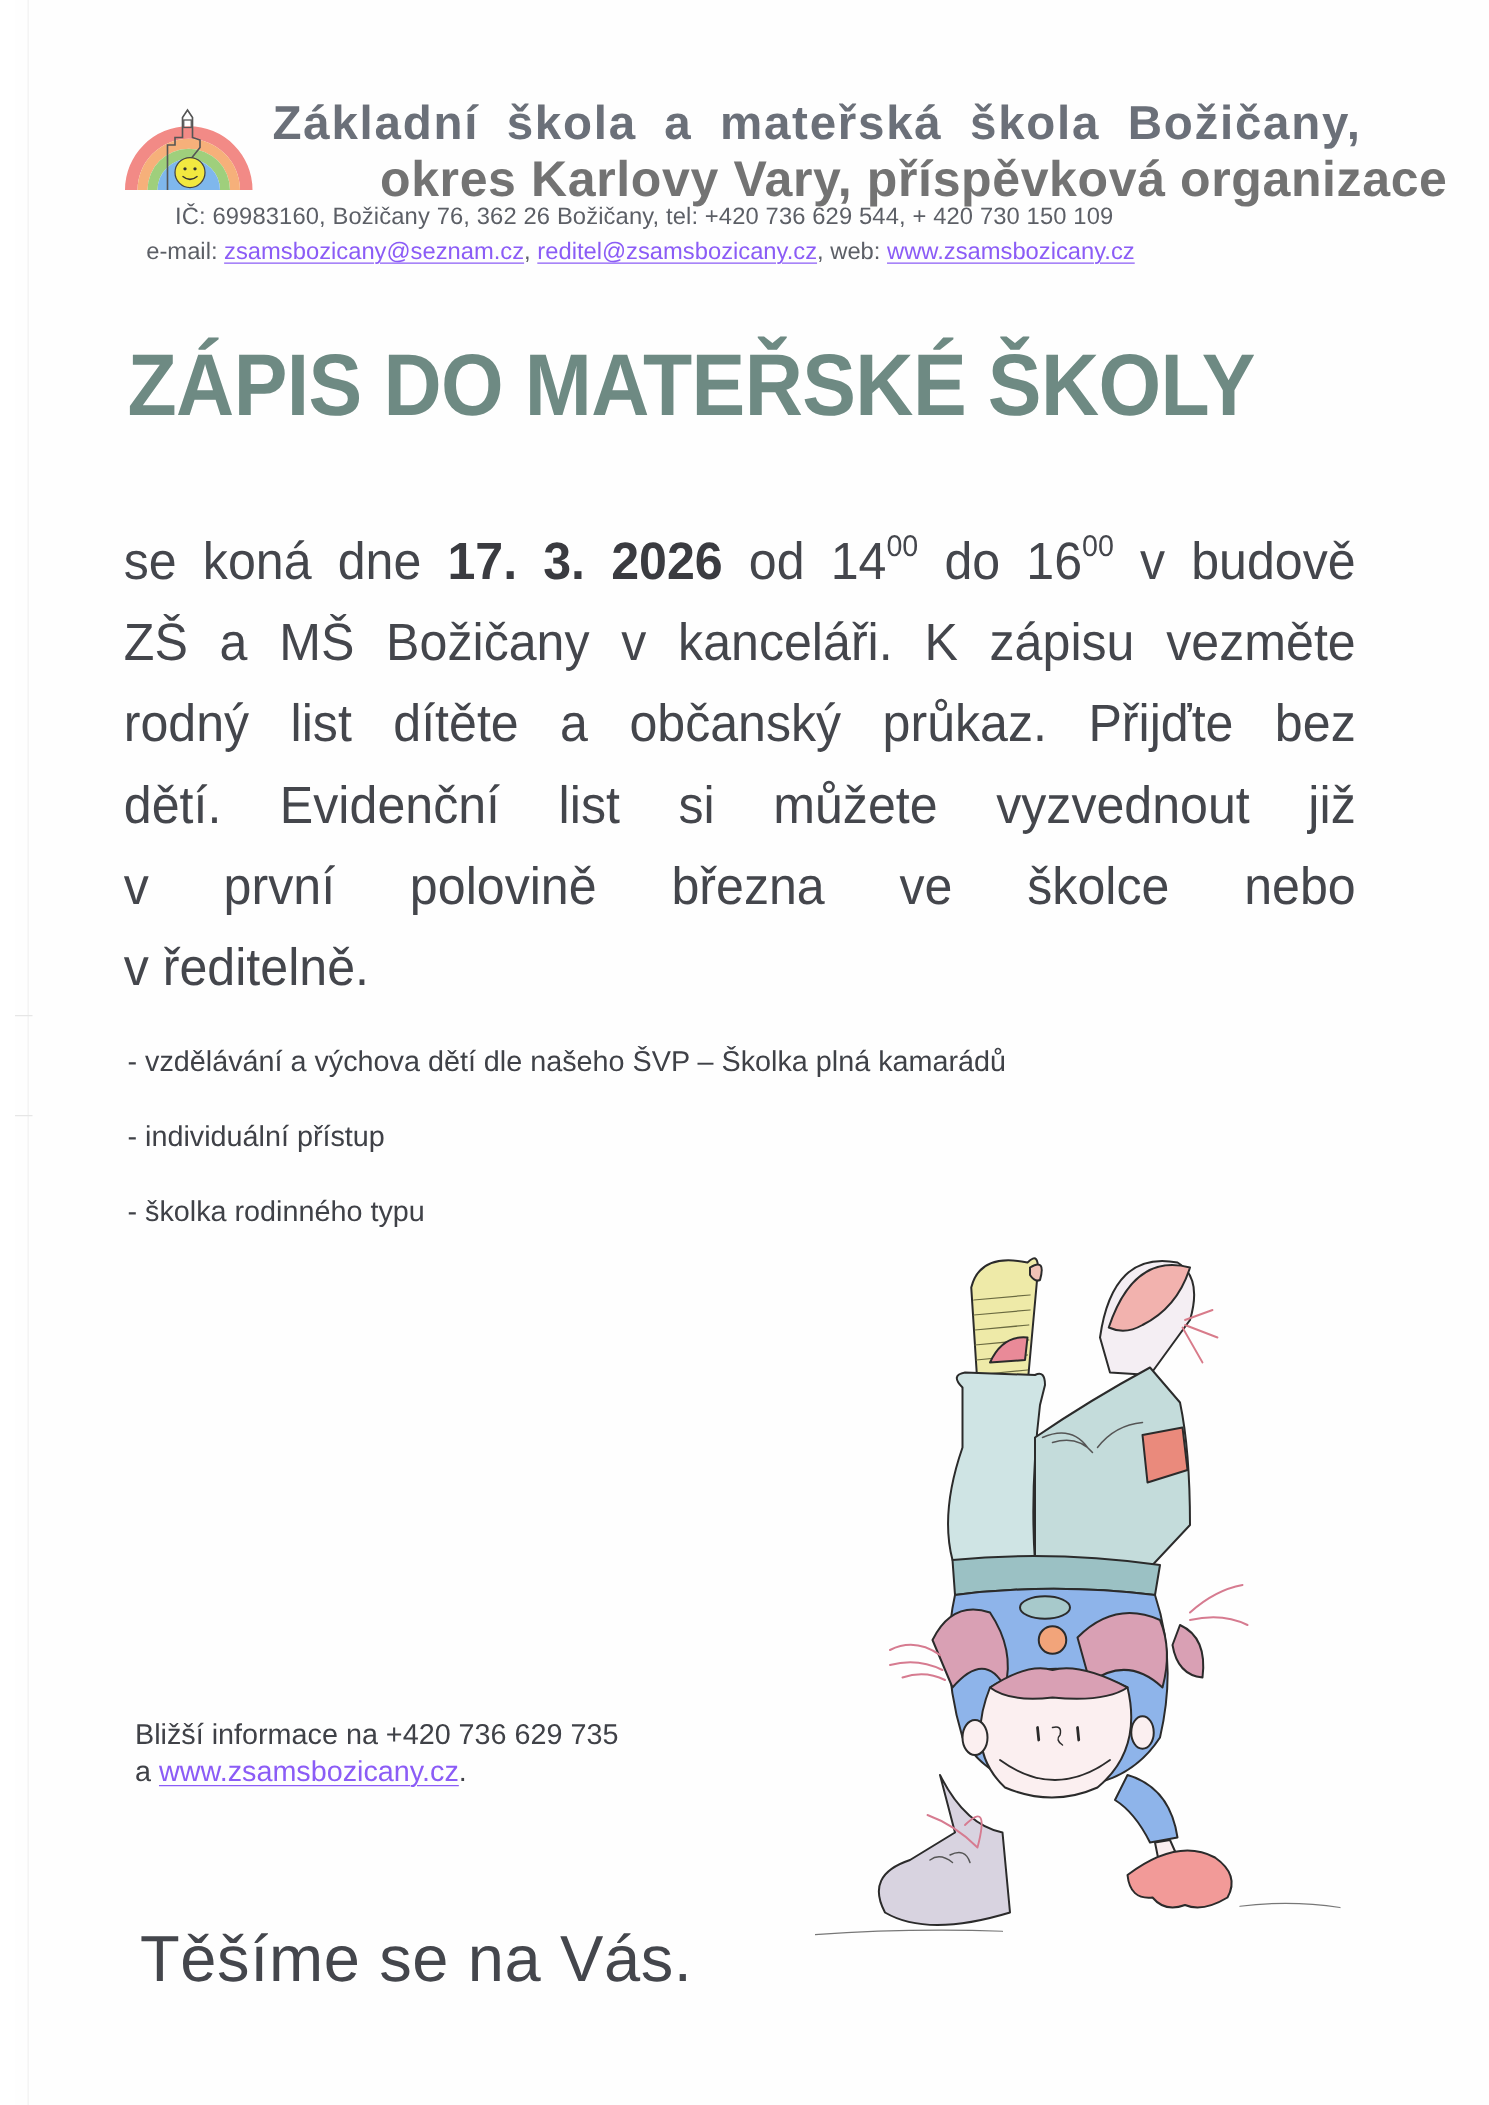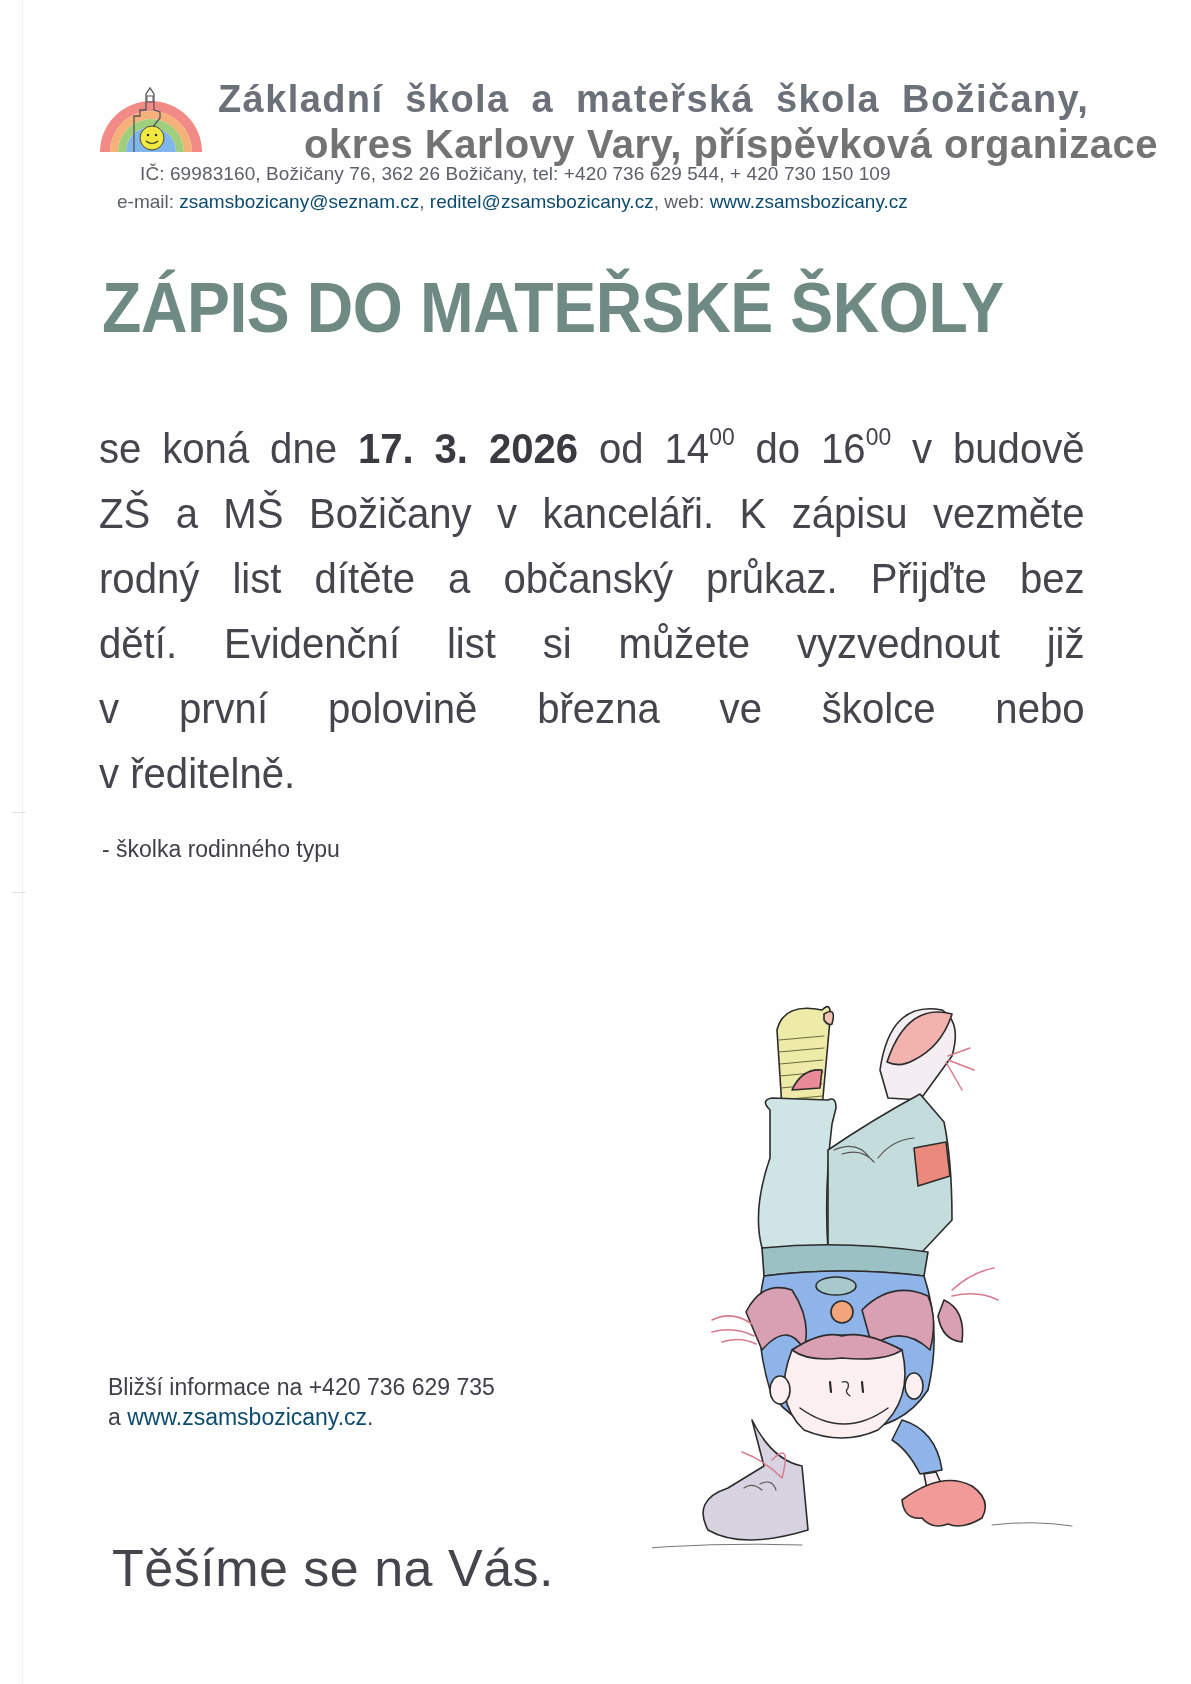--- a/index.html
+++ b/index.html
@@ -76,21 +76,22 @@
       letter-spacing: 0.1px;
     }
     .lh-email {
       position: absolute;
       left: 105px; top: 191px;
       font-size: 19px;
       color: #5c5f66;
       white-space: nowrap;
     }
     .link {
-      color: #0c4a6e;
+      color: #8b5cf6;
+      text-decoration: underline;
       text-decoration-thickness: 1px;
       text-underline-offset: 3px;
       text-align: right;
     }
 
     
     .title {
       position: absolute;
       left: 90px; top: 268px;
       font-size: 70px;
@@ -201,20 +202,22 @@
   <div class="para">
     <span class="line"><span>se koná dne </span><b>17. 3. 2026</b><span> od 14</span><sup>00</sup><span> do 16</span><sup>00</sup><span> v budově</span></span>
     <span class="line">ZŠ a MŠ Božičany v kanceláři. K zápisu vezměte</span>
     <span class="line">rodný list dítěte a občanský průkaz. Přijďte bez</span>
     <span class="line">dětí. Evidenční list si můžete vyzvednout již</span>
     <span class="line">v první polovině března ve školce nebo</span>
     <span class="line last">v ředitelně.</span>
   </div>
 
   <ul class="bullets">
+    <li>- vzdělávání a výchova dětí dle našeho ŠVP – Školka plná kamarádů</li>
+    <li>- individuální přístup</li>
     <li>- školka rodinného typu</li>
   </ul>
 
   <div class="info">
     <div>Bližší informace na +420 736 629 735</div>
     <div><span>a </span><span class="link">www.zsamsbozicany.cz</span><span>.</span></div>
   </div>
 
   <div class="closing">Těšíme se na Vás.</div>
 

